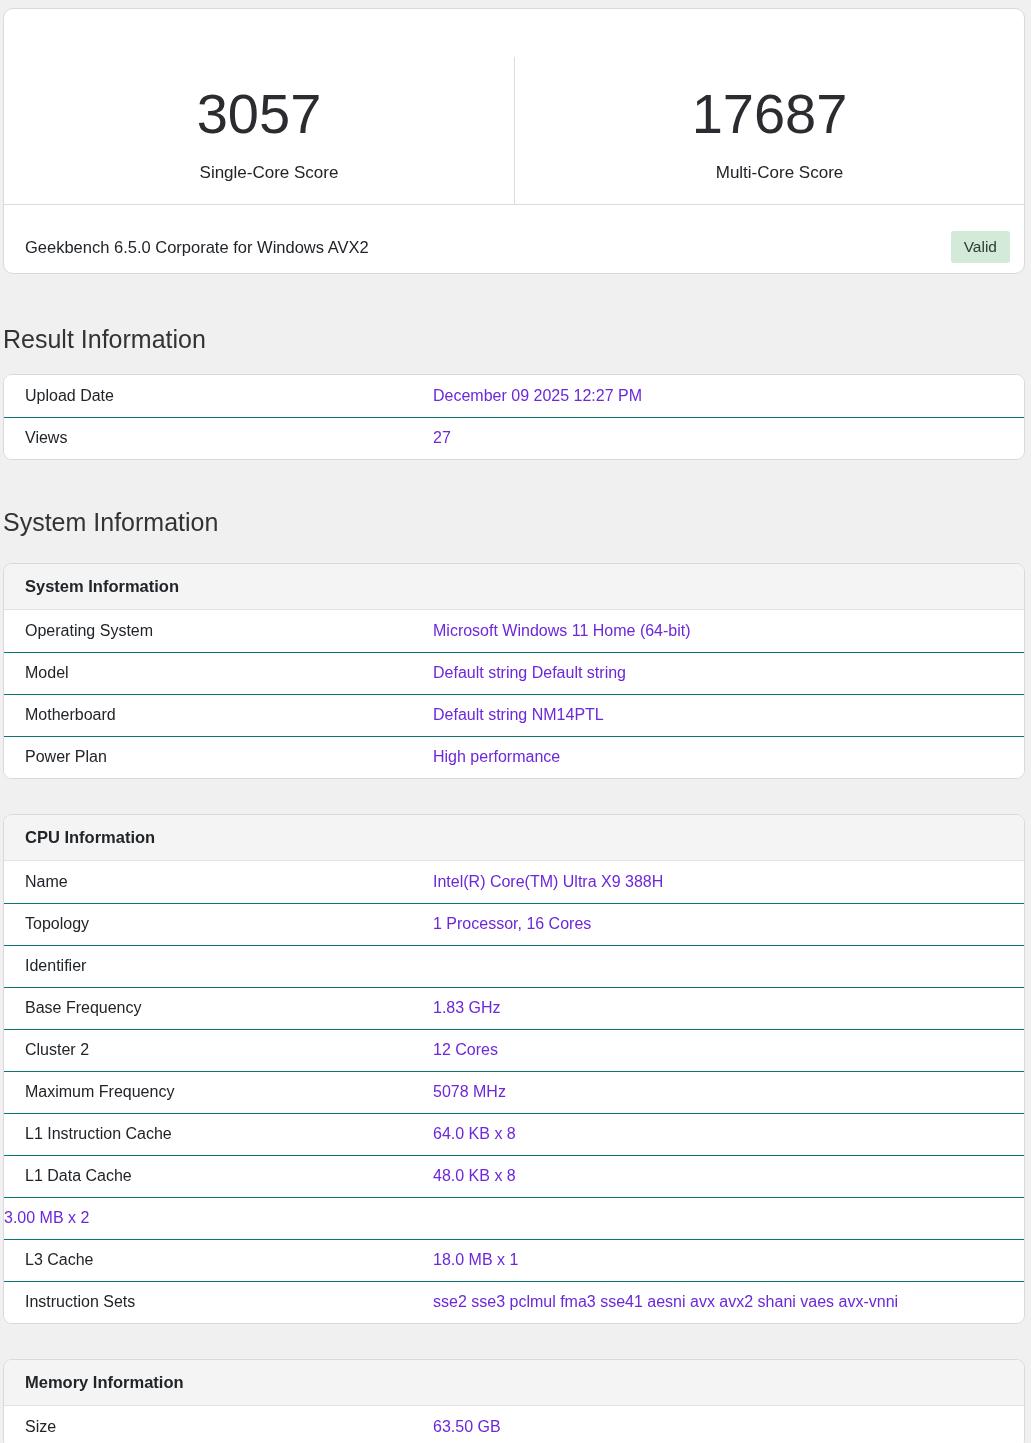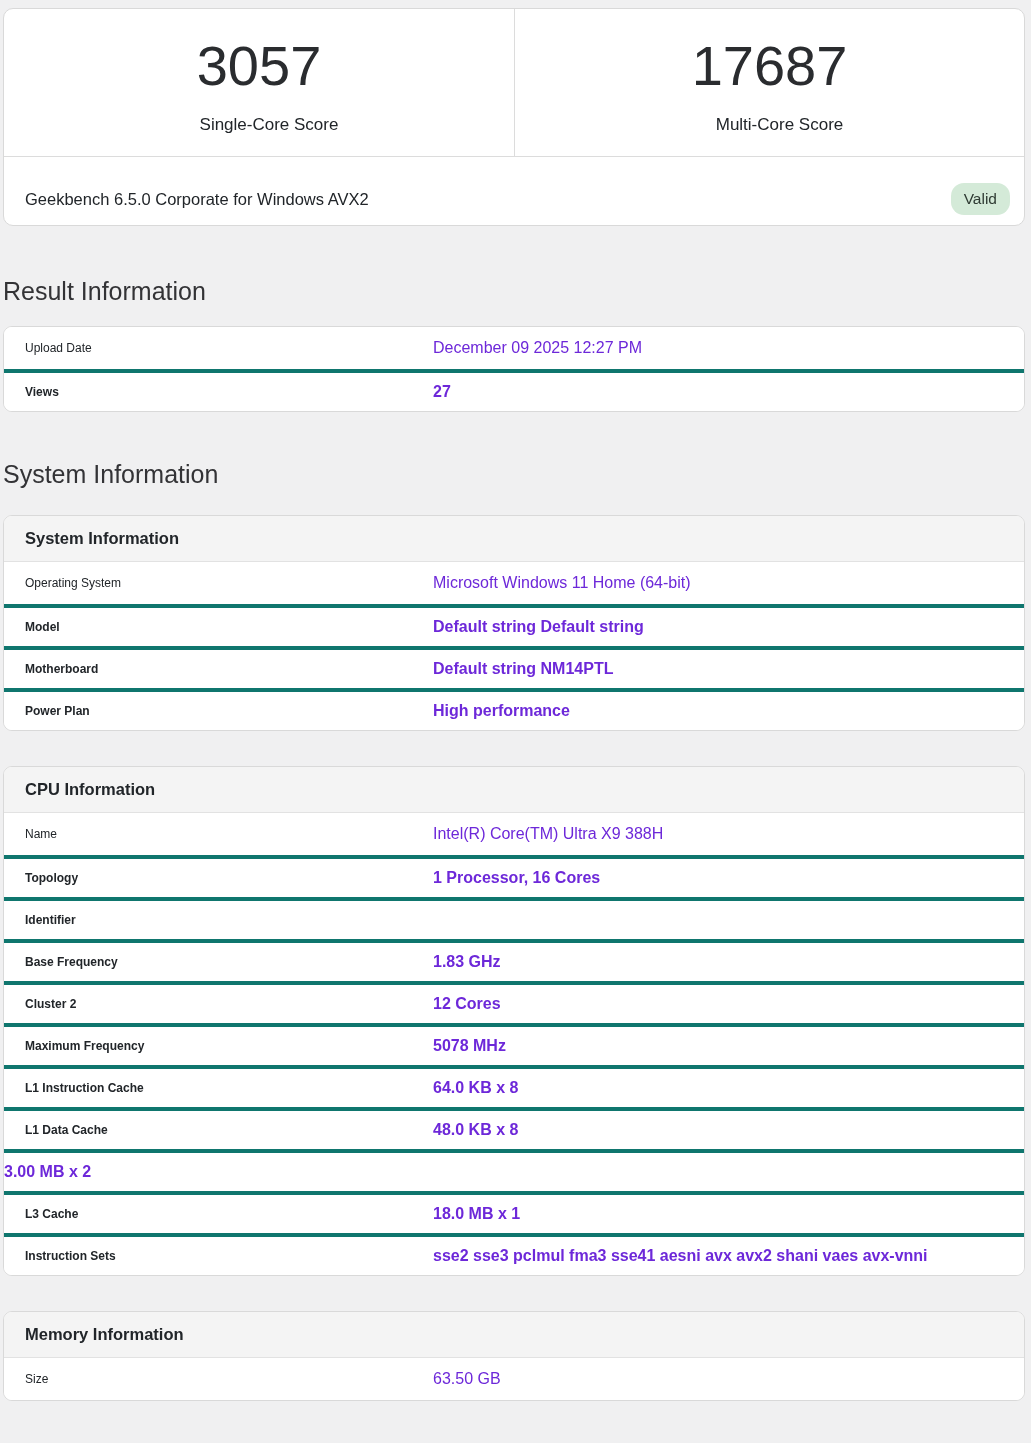--- a/index.html
+++ b/index.html
@@ -14,39 +14,39 @@
   .wrap { margin: 0 6px 0 3px; }
 
   
   .summary-card {
     margin-top: 8px;
     background: #ffffff;
     border: 1px solid #d9d9d9;
     border-radius: 10px;
     overflow: hidden;
   }
-  .scores { display: grid; grid-template-columns: 1fr 1fr; height: 147px; }
+  .scores { display: grid; grid-template-columns: 1fr 1fr; height: 147px; margin-top: 48px; }
   .score-cell { text-align: center; padding-top: 29px; }
   .score-cell.right { border-left: 1px solid #dcdcdc; }
   .score-value {
     font-size: 56px; line-height: 1;
     color: #2a2c2f; font-weight: 400;
   }
   .score-label { margin-top: 21px; font-size: 17px; color: #212529; padding-left: 20px; }
   .version-row {
     border-top: 1px solid #dcdcdc;
     height: 69px;
     display: flex; align-items: center; justify-content: space-between;
     padding: 16px 14px 0 21px;
   }
   .version-text { font-size: 16.5px; color: #212529; }
   .badge-valid {
     background: #d4ead8; color: #2f3b33;
     font-size: 15.5px; line-height: 1;
-    padding: 8px 13px; border-radius: 13px;
+    padding: 8px 13px; border-radius: 3px;
     white-space: nowrap;
   }
 
   
   .section-heading {
     font-size: 25px; font-weight: 400; color: #333336;
     margin: 51px 0 20px 0; line-height: 1.15;
   }
   .section-heading.second { margin: 48px 0 26px 0; }
 
@@ -63,22 +63,22 @@
     border-bottom: 1px solid #e2e2e2;
     padding: 13px 21px;
     font-size: 16.5px; font-weight: 700; color: #212529;
   }
   .info-row {
     display: grid; grid-template-columns: 429px 1fr;
     align-items: center;
     height: 42px;
     background: #ffffff;
   }
-  .info-row + .info-row { border-top: 4px solid #0f766e; font-weight: bold; }
-  .info-label { padding-left: 21px; font-size: 12px; color: #212529; }
+  .info-row + .info-row { border-top: 1px solid #0f766e; }
+  .info-label { padding-left: 21px; font-size: 16px; color: #212529; }
   .info-value { font-size: 16px; color: #6d28d9; padding-right: 12px; white-space: nowrap; }
 </style>
 </head>
 <body style="background: rgb(240, 240, 241);">
 
 <div class="wrap">
 
   <div class="summary-card">
     <div class="scores">
       <div class="score-cell">

